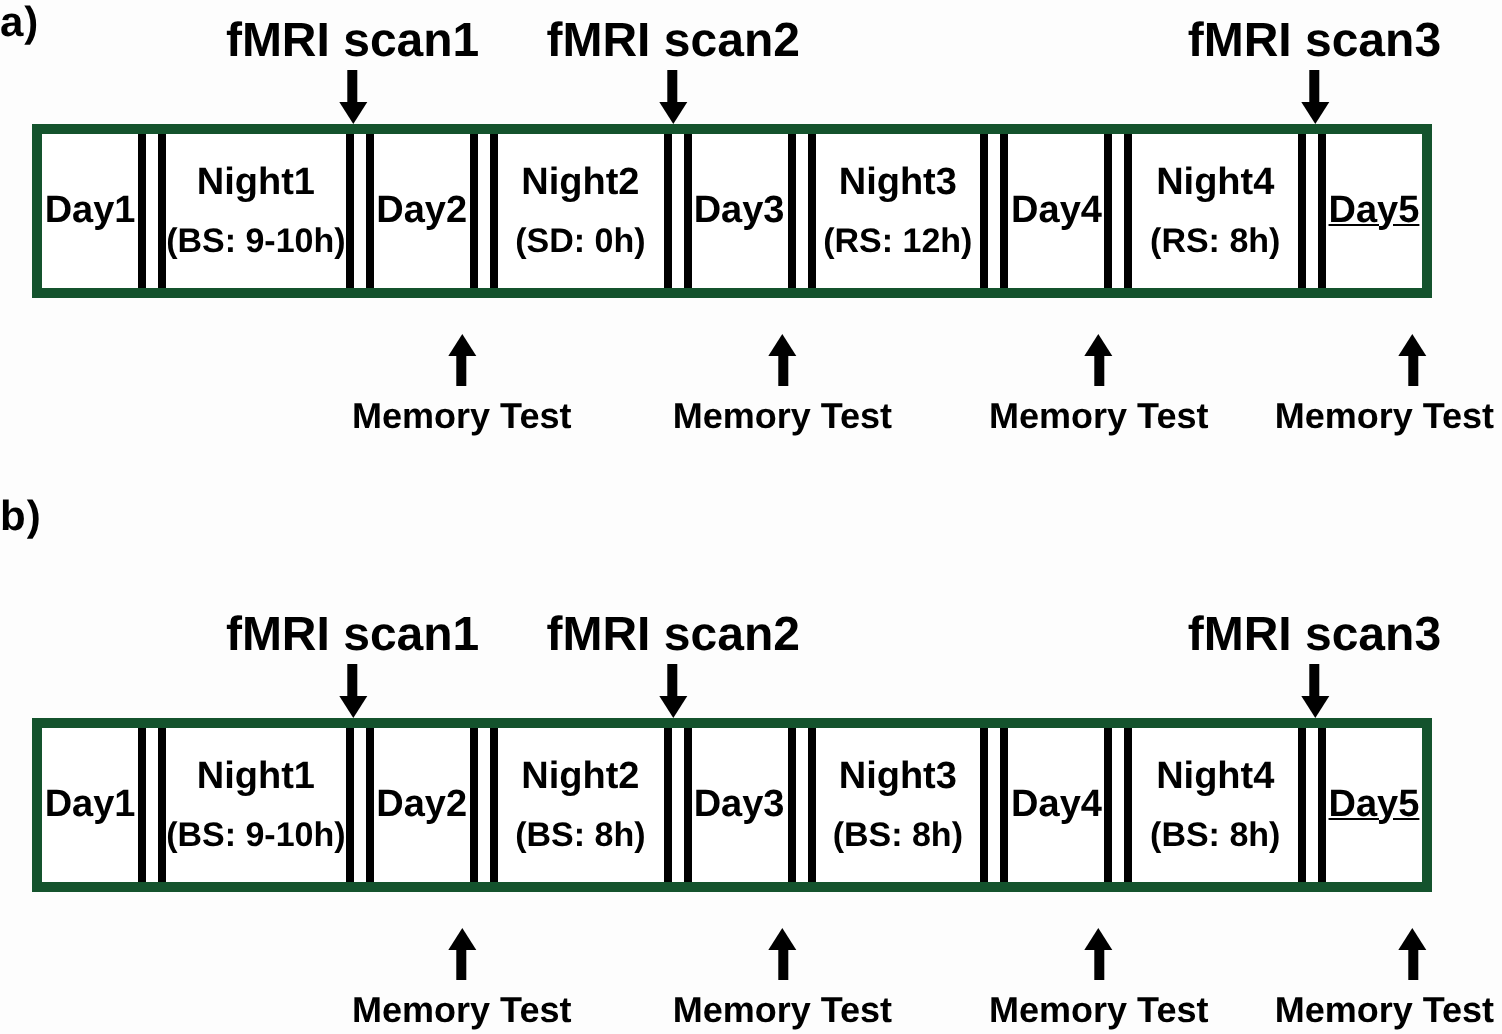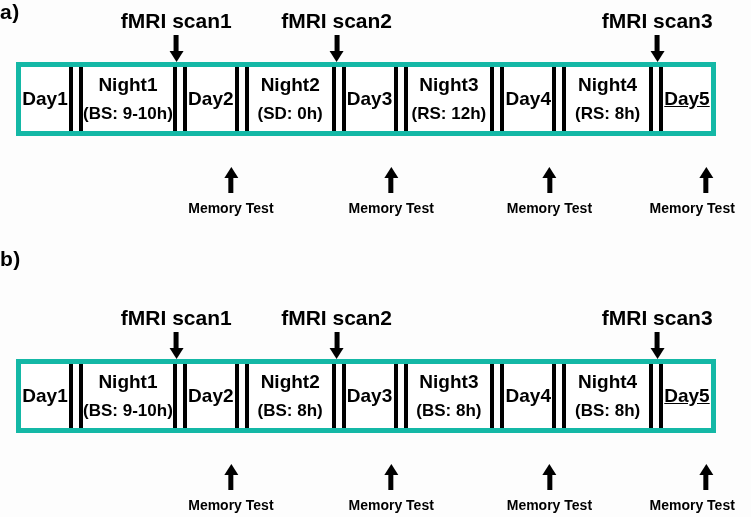--- a/index.html
+++ b/index.html
@@ -39,38 +39,38 @@
 
   .scan-group {
     position: absolute;
     bottom: 0;
     transform: translateX(-50%);
     display: flex;
     flex-direction: column;
     align-items: center;
   }
   .scan-label {
-    font-size: 21px;
+    font-size: 24px;
     line-height: 22px;
     white-space: nowrap;
     margin-bottom: 3px;
   }
   .arrow-down { display: flex; flex-direction: column; align-items: center; }
   .arrow-down .stem { width: 5px; height: 16px; background: #000; }
   .arrow-down .head-down {
     width: 0; height: 0;
     border-left: 7px solid transparent;
     border-right: 7px solid transparent;
     border-top: 11px solid #000;
   }
 
   .timeline {
     box-sizing: border-box;
-    height: 74px;
-    border: 5px solid #14b8a6;
+    height: 87px;
+    border: 5px solid #14532d;
     background: #fff;
     display: flex;
     gap: 6px;
   }
   .panel-a .timeline { top: 62px; }
   .panel-b .timeline { top: 114px; }
 
   .cell {
     box-sizing: border-box;
     border-left: 4px solid #000;
@@ -103,21 +103,21 @@
   }
   .arrow-up { display: flex; flex-direction: column; align-items: center; }
   .arrow-up .head-up {
     width: 0; height: 0;
     border-left: 7px solid transparent;
     border-right: 7px solid transparent;
     border-bottom: 11px solid #000;
   }
   .arrow-up .stem { width: 5px; height: 15px; background: #000; }
   .test-label {
-    font-size: 14px;
+    font-size: 18px;
     line-height: 20px;
     white-space: nowrap;
     margin-top: 5px;
   }
   .test-group.align-right .test-label { position: relative; left: -14px; }
 </style>
 </head>
 <body>
 
 <div class="figure">

